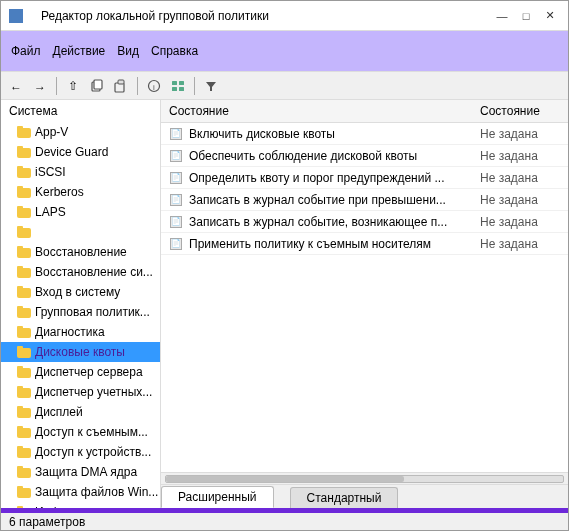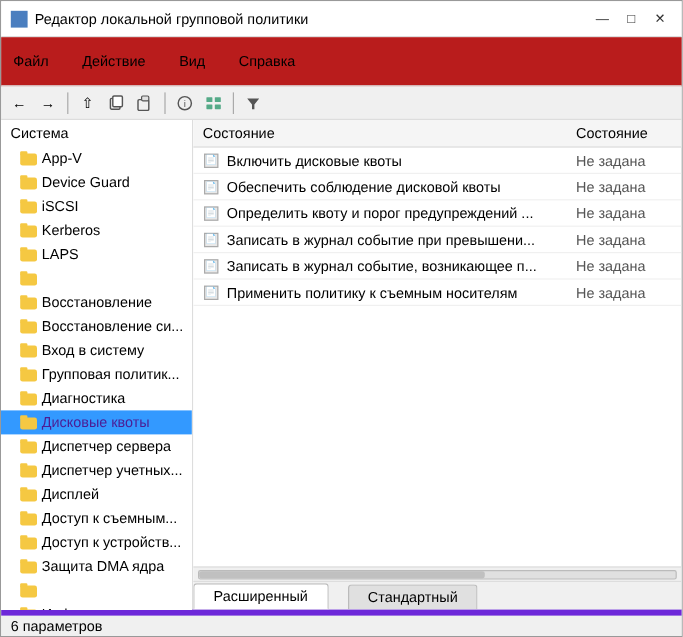--- a/index.html
+++ b/index.html
@@ -27,21 +27,21 @@
       align-items: center;
       padding: 6px 8px;
       border-bottom: 1px solid #ddd;
       justify-content: space-between;
       height: 30px;
     }
 
     .title-bar-left {
       display: flex;
       align-items: center;
-      gap: 6px;
+      gap: 18px;
     }
 
     .title-icon {
       width: 14px;
       height: 14px;
       background: #4a7ebf;
       display: inline-block;
     }
 
     .title-text {
@@ -61,25 +61,25 @@
       border: none;
       cursor: pointer;
       font-size: 11px;
       display: flex;
       align-items: center;
       justify-content: center;
       color: #333;
     }
 
     .menu-bar {
-      background: #b91c1c;
+      background: #c4b5fd;
       display: flex;
       align-items: center;
       padding: 20px 4px;
-      gap: 16px;
+      gap: 0;
       height: 22px;
       border-bottom: 1px solid #ddd;
     }
 
     .menu-item {
       padding: 2px 6px;
       font-size: 12px;
       cursor: pointer;
       color: #000;
     }
@@ -452,20 +452,21 @@
       <div class="sidebar-item">
         <span class="folder-icon"></span>
         <span>Доступ к устройств...</span>
       </div>
       <div class="sidebar-item">
         <span class="folder-icon"></span>
         <span>Защита DMA ядра</span>
       </div>
       <div class="sidebar-item">
         <span class="folder-icon"></span>
+        <span>Защита файлов Win...</span>
       </div>
       <div class="sidebar-item">
         <span class="folder-icon"></span>
         <span>Инфраструктура кл...</span>
       </div>
     </div>
 
     <div class="right-panel">
       <div class="right-header">
         <span class="col-name">Состояние</span>

